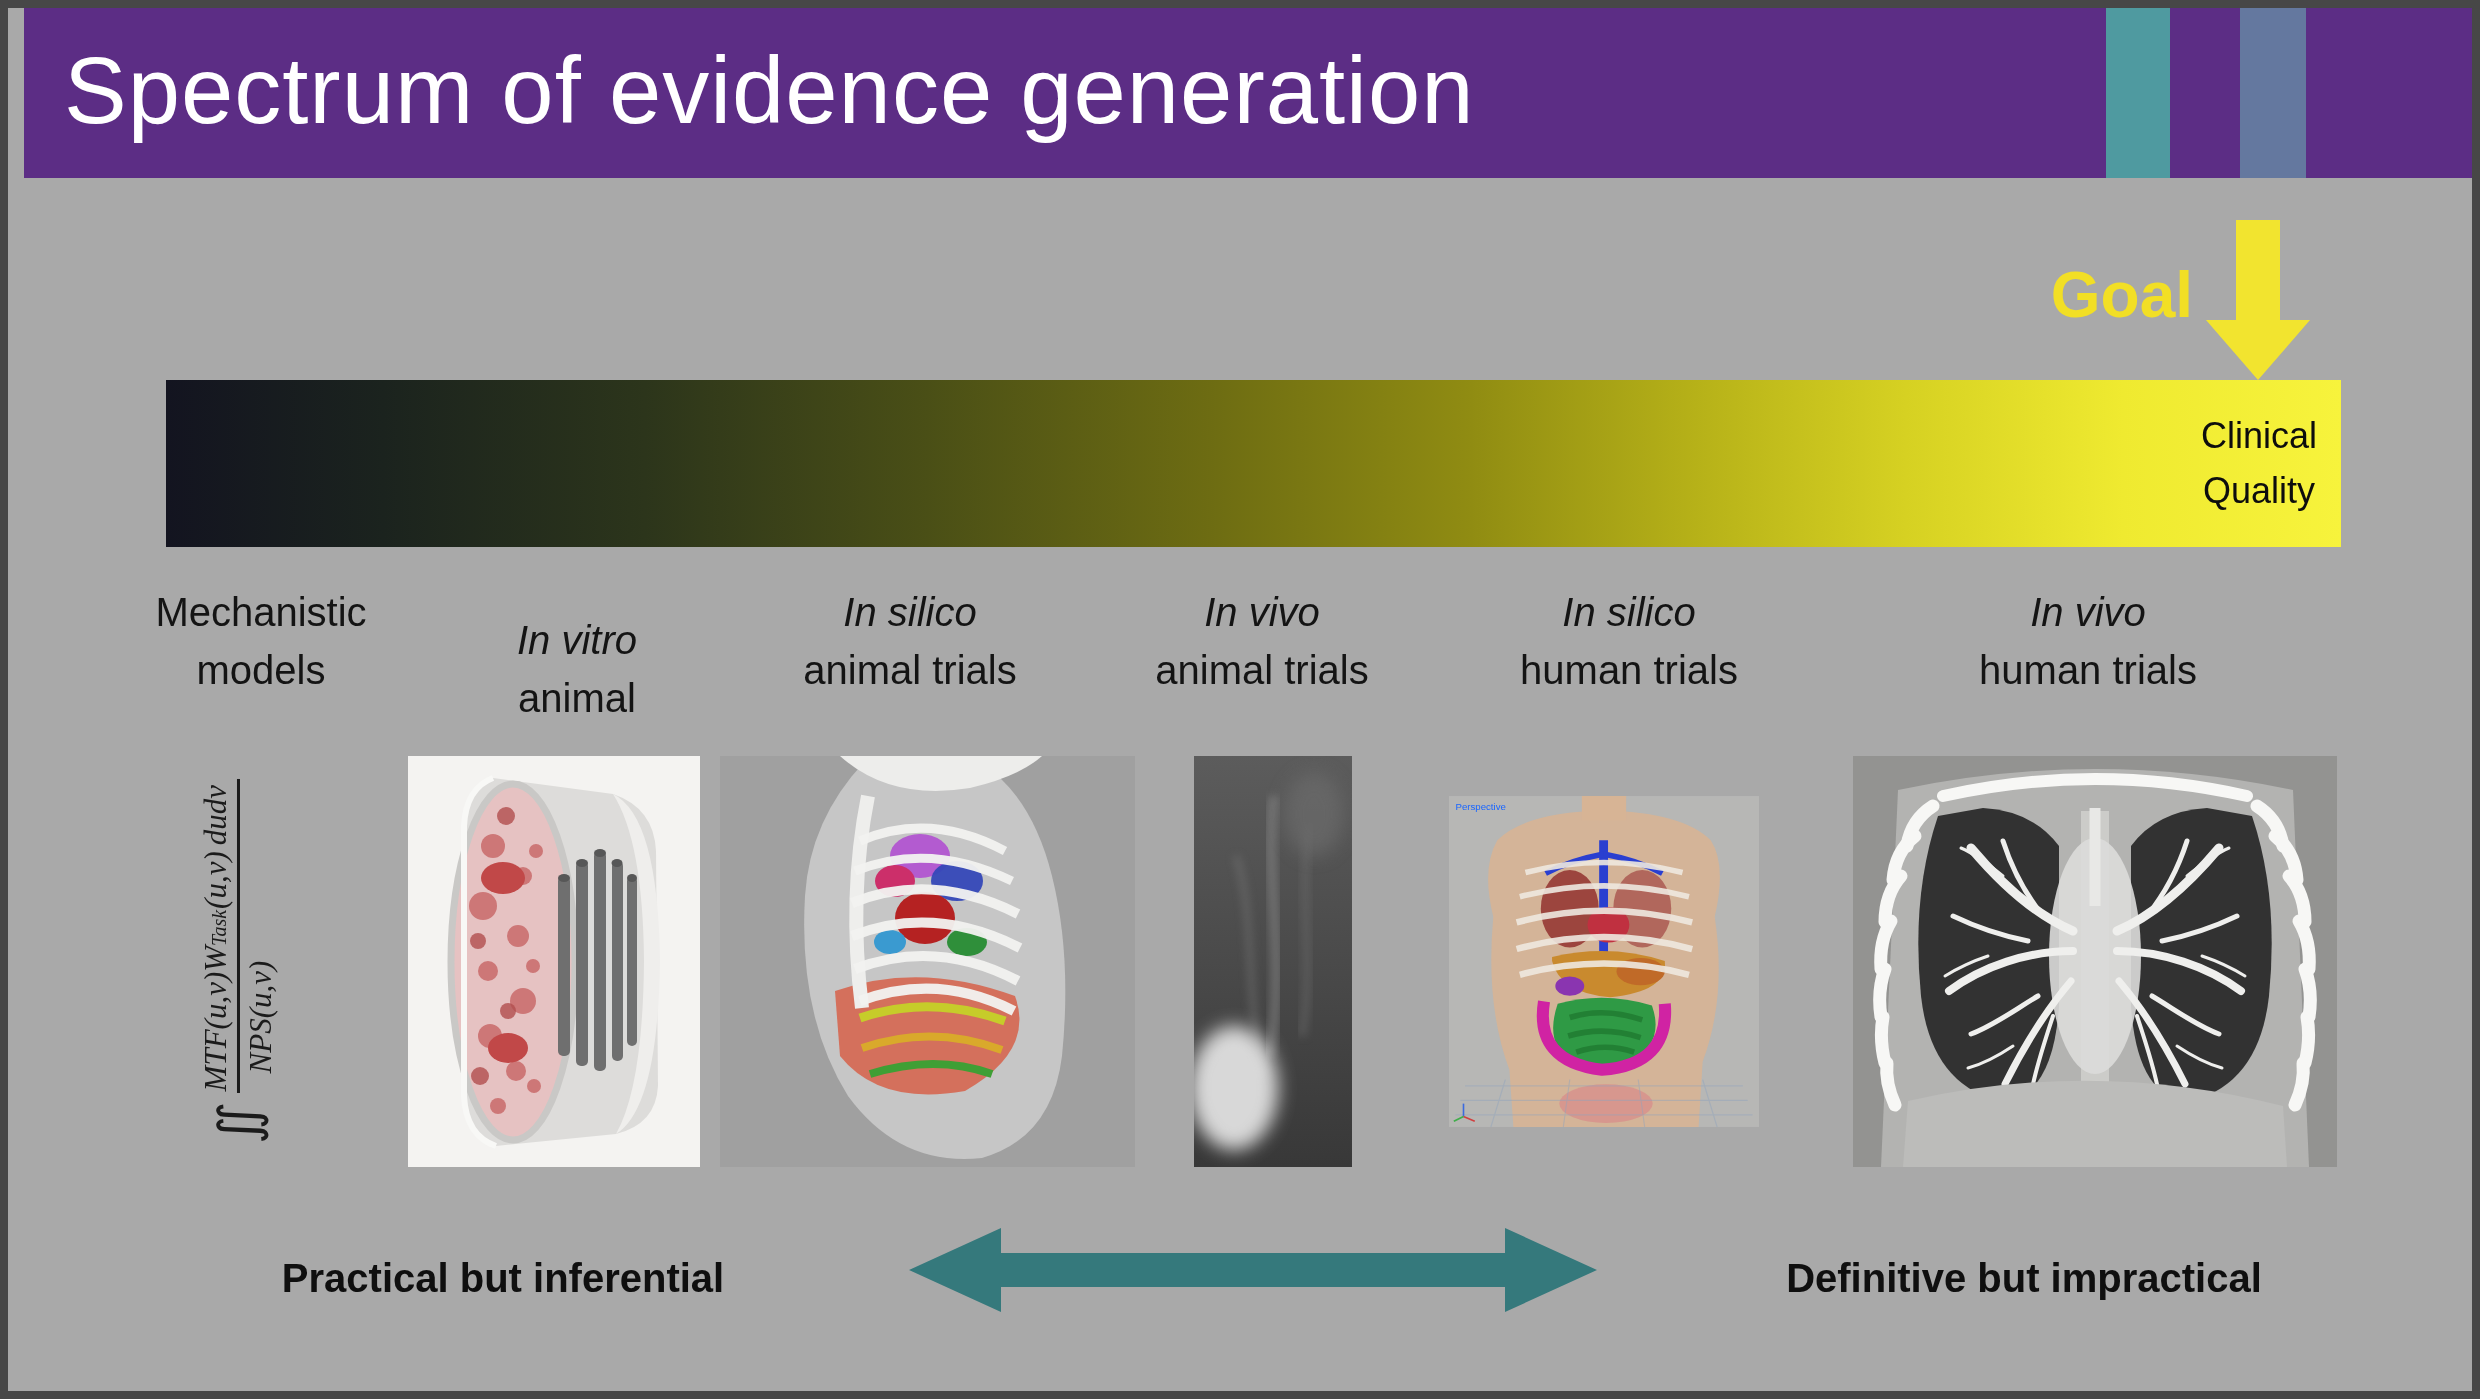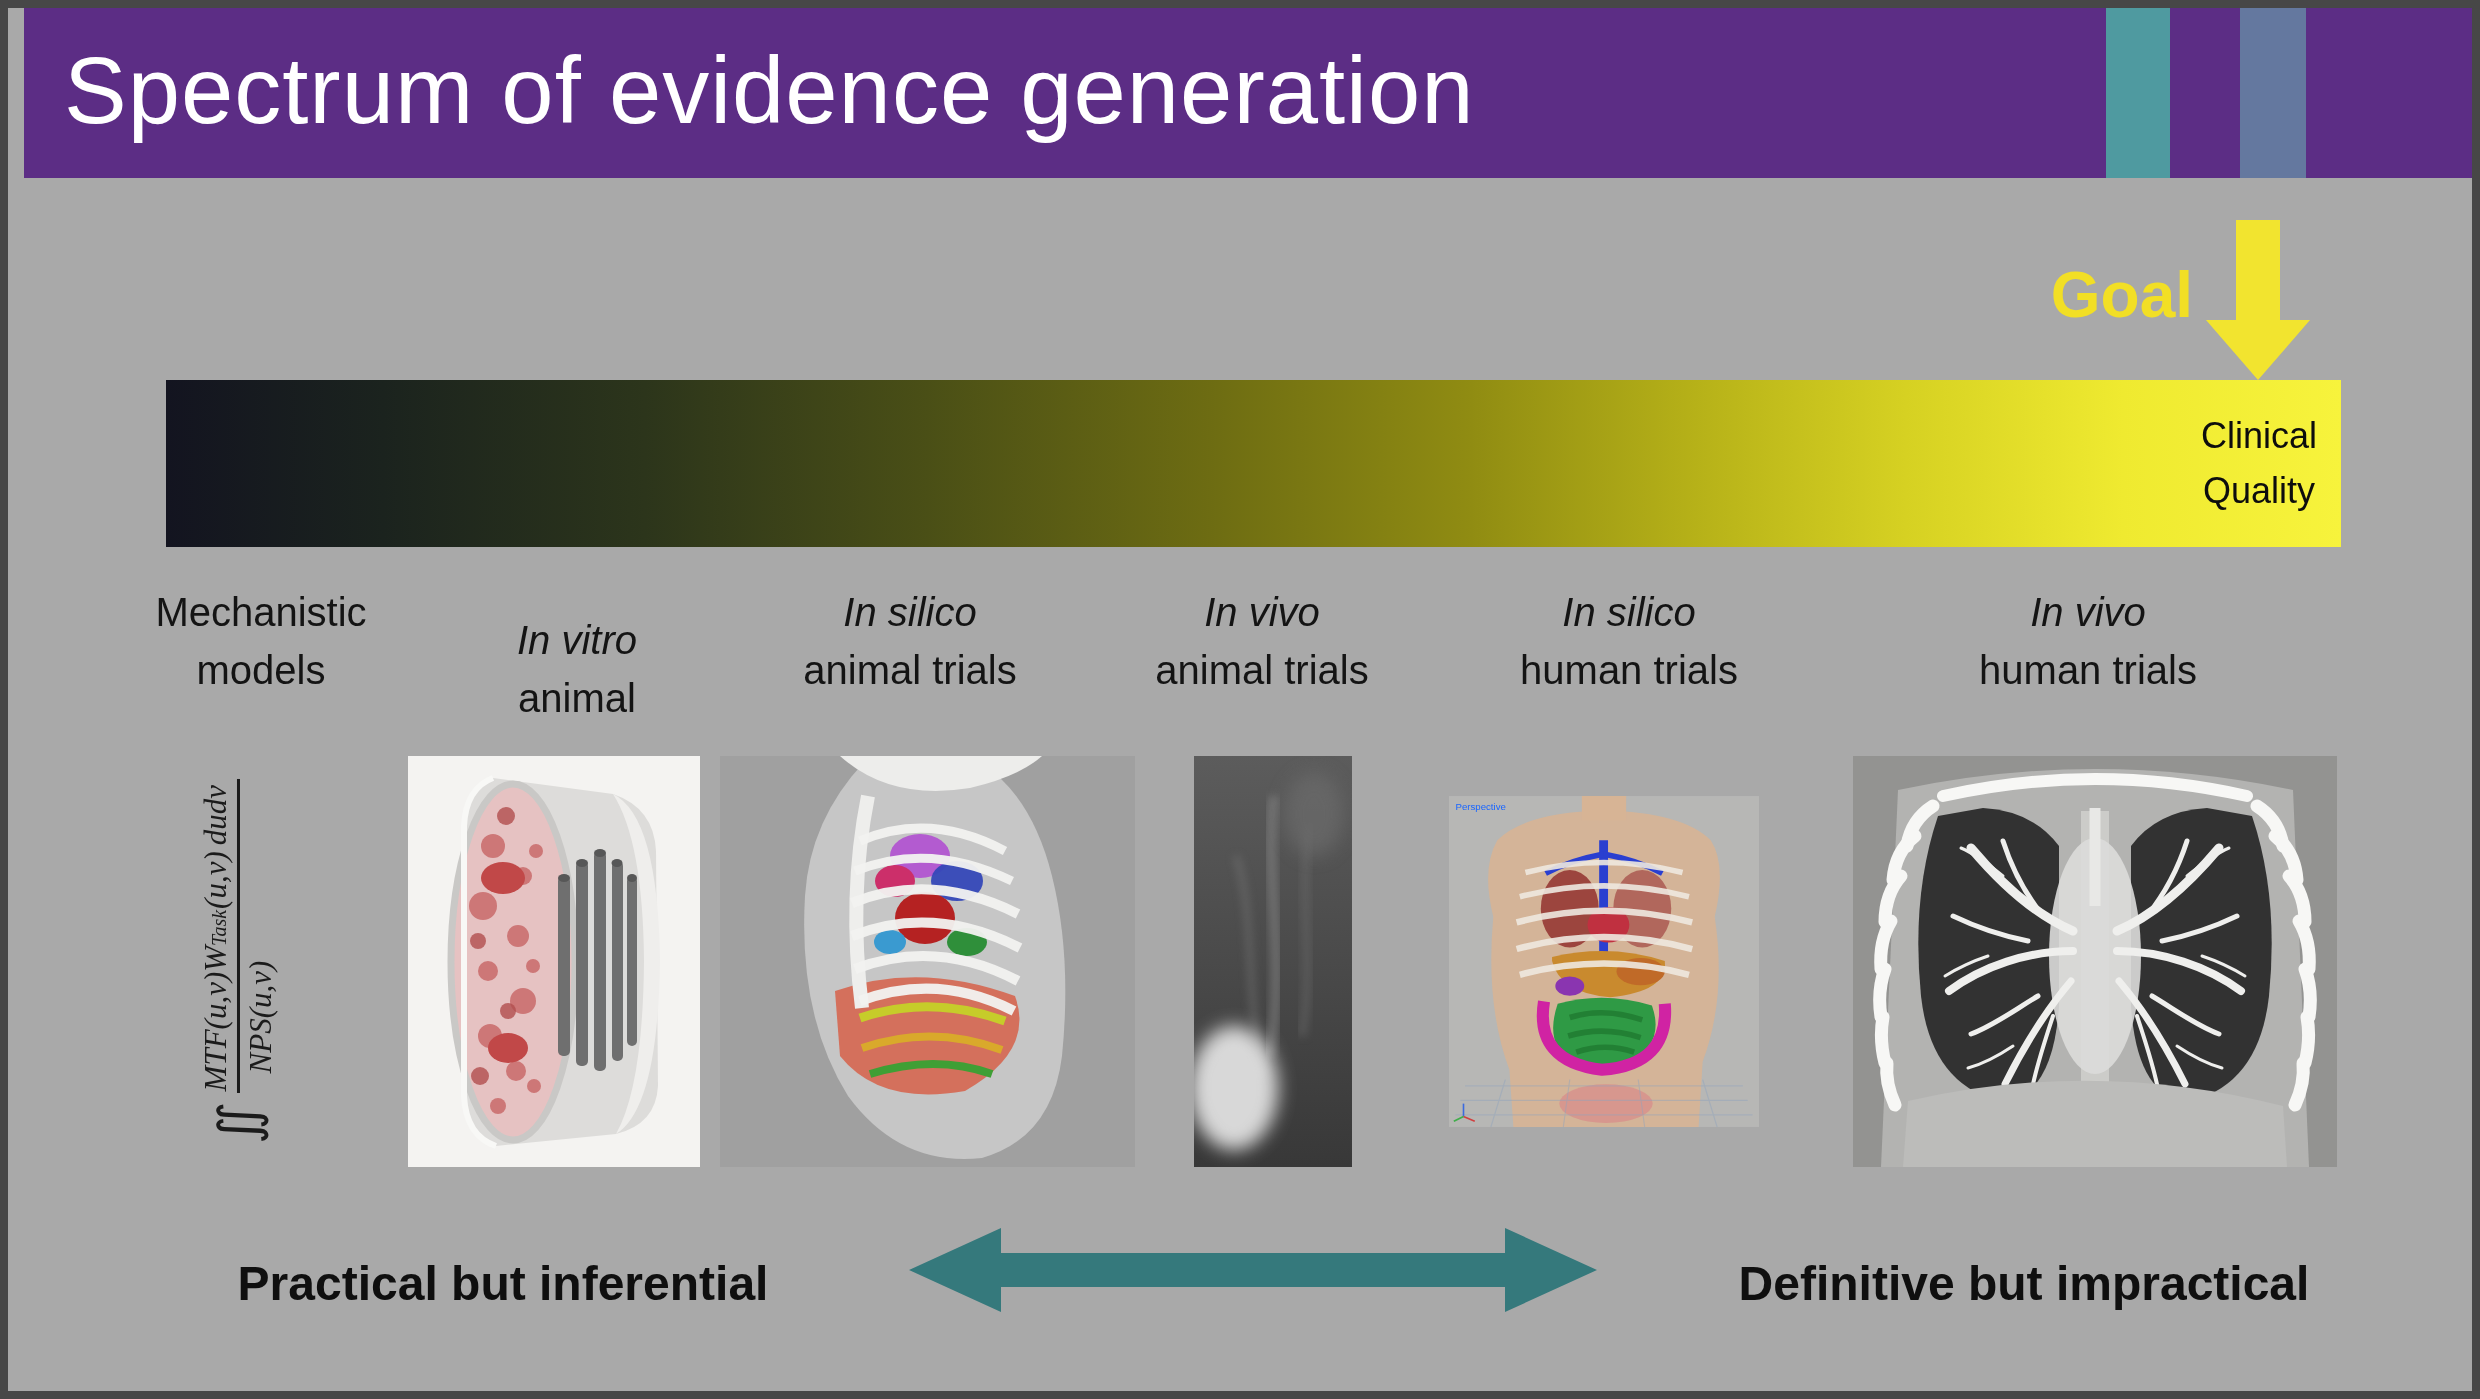--- a/index.html
+++ b/index.html
@@ -64,21 +64,21 @@
     display:flex;align-items:center;gap:8px;white-space:nowrap;
     font-family:"Liberation Serif", serif;font-style:italic;color:#1b1b1b;
   }
   .f-int{font-size:54px;font-style:normal;line-height:1;}
   .f-frac{display:inline-flex;flex-direction:column;align-items:flex-start;}
   .f-top{display:flex;align-items:baseline;border-bottom:3px solid #1b1b1b;padding:0 6px 3px 2px;font-size:31px;}
   .f-top sub{font-size:20px;margin-right:1px;}
   .f-bot{font-size:31px;padding:3px 4px 0 20px;}
   
   .footer-arrow{position:absolute;left:901px;top:1218px;width:688px;height:88px;}
-  .footer-text{position:absolute;top:1248px;font-size:48px;font-weight:700;color:#0f0f0f;text-align:center;}
+  .footer-text{position:absolute;top:1248px;font-size:40px;font-weight:700;color:#0f0f0f;text-align:center;}
   .footer-left{left:150px;width:690px;}
   .footer-right{left:1671px;width:690px;}
 </style>
 </head>
 <body>
 
 <div class="slide">
 
   <div class="header">
     <h1 class="slide-title">Spectrum of evidence generation</h1>

